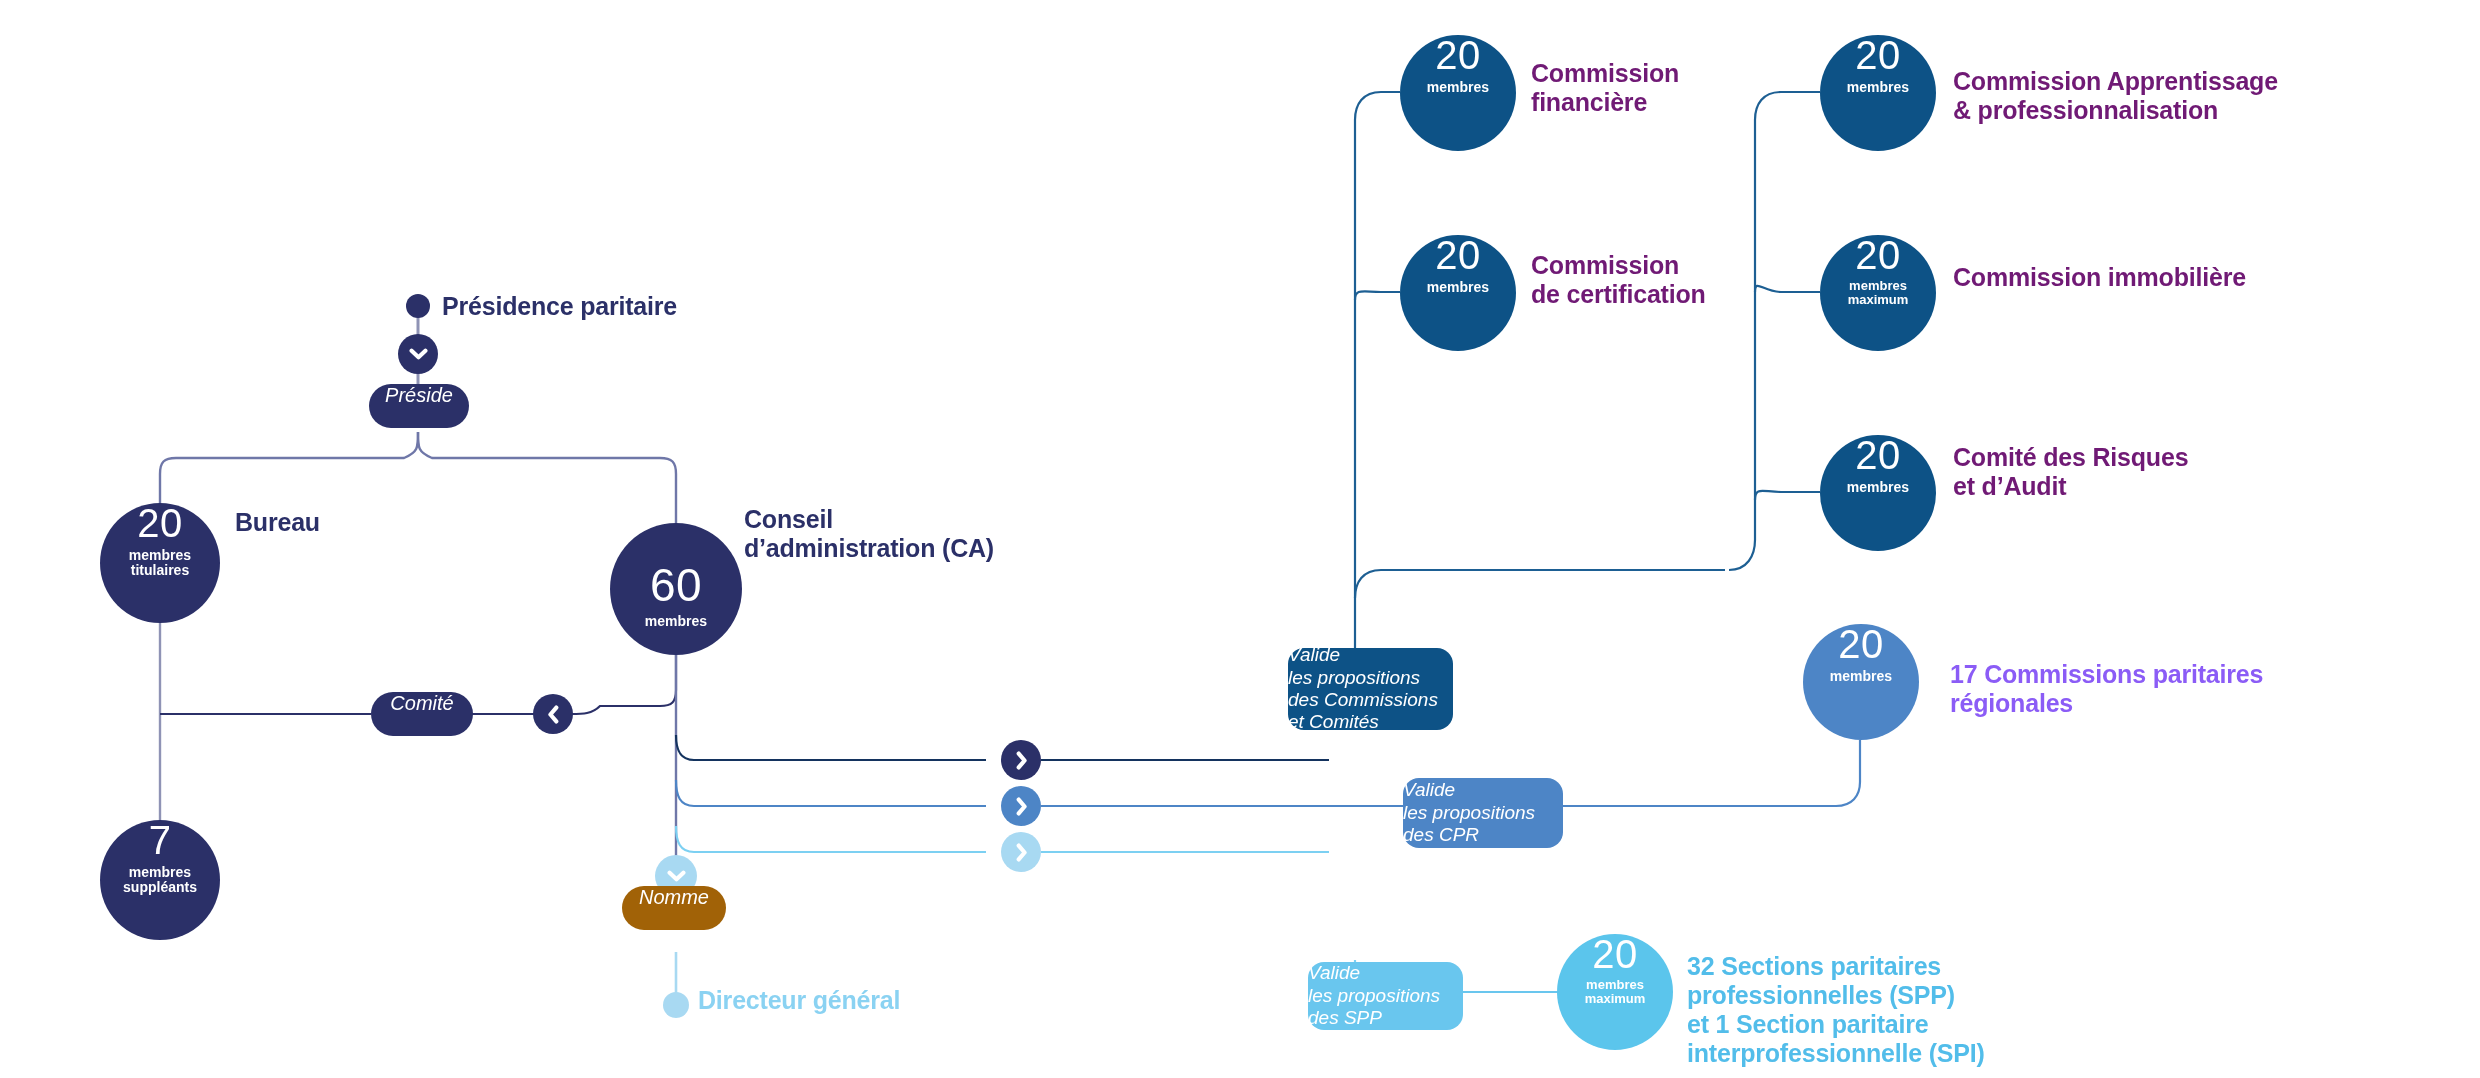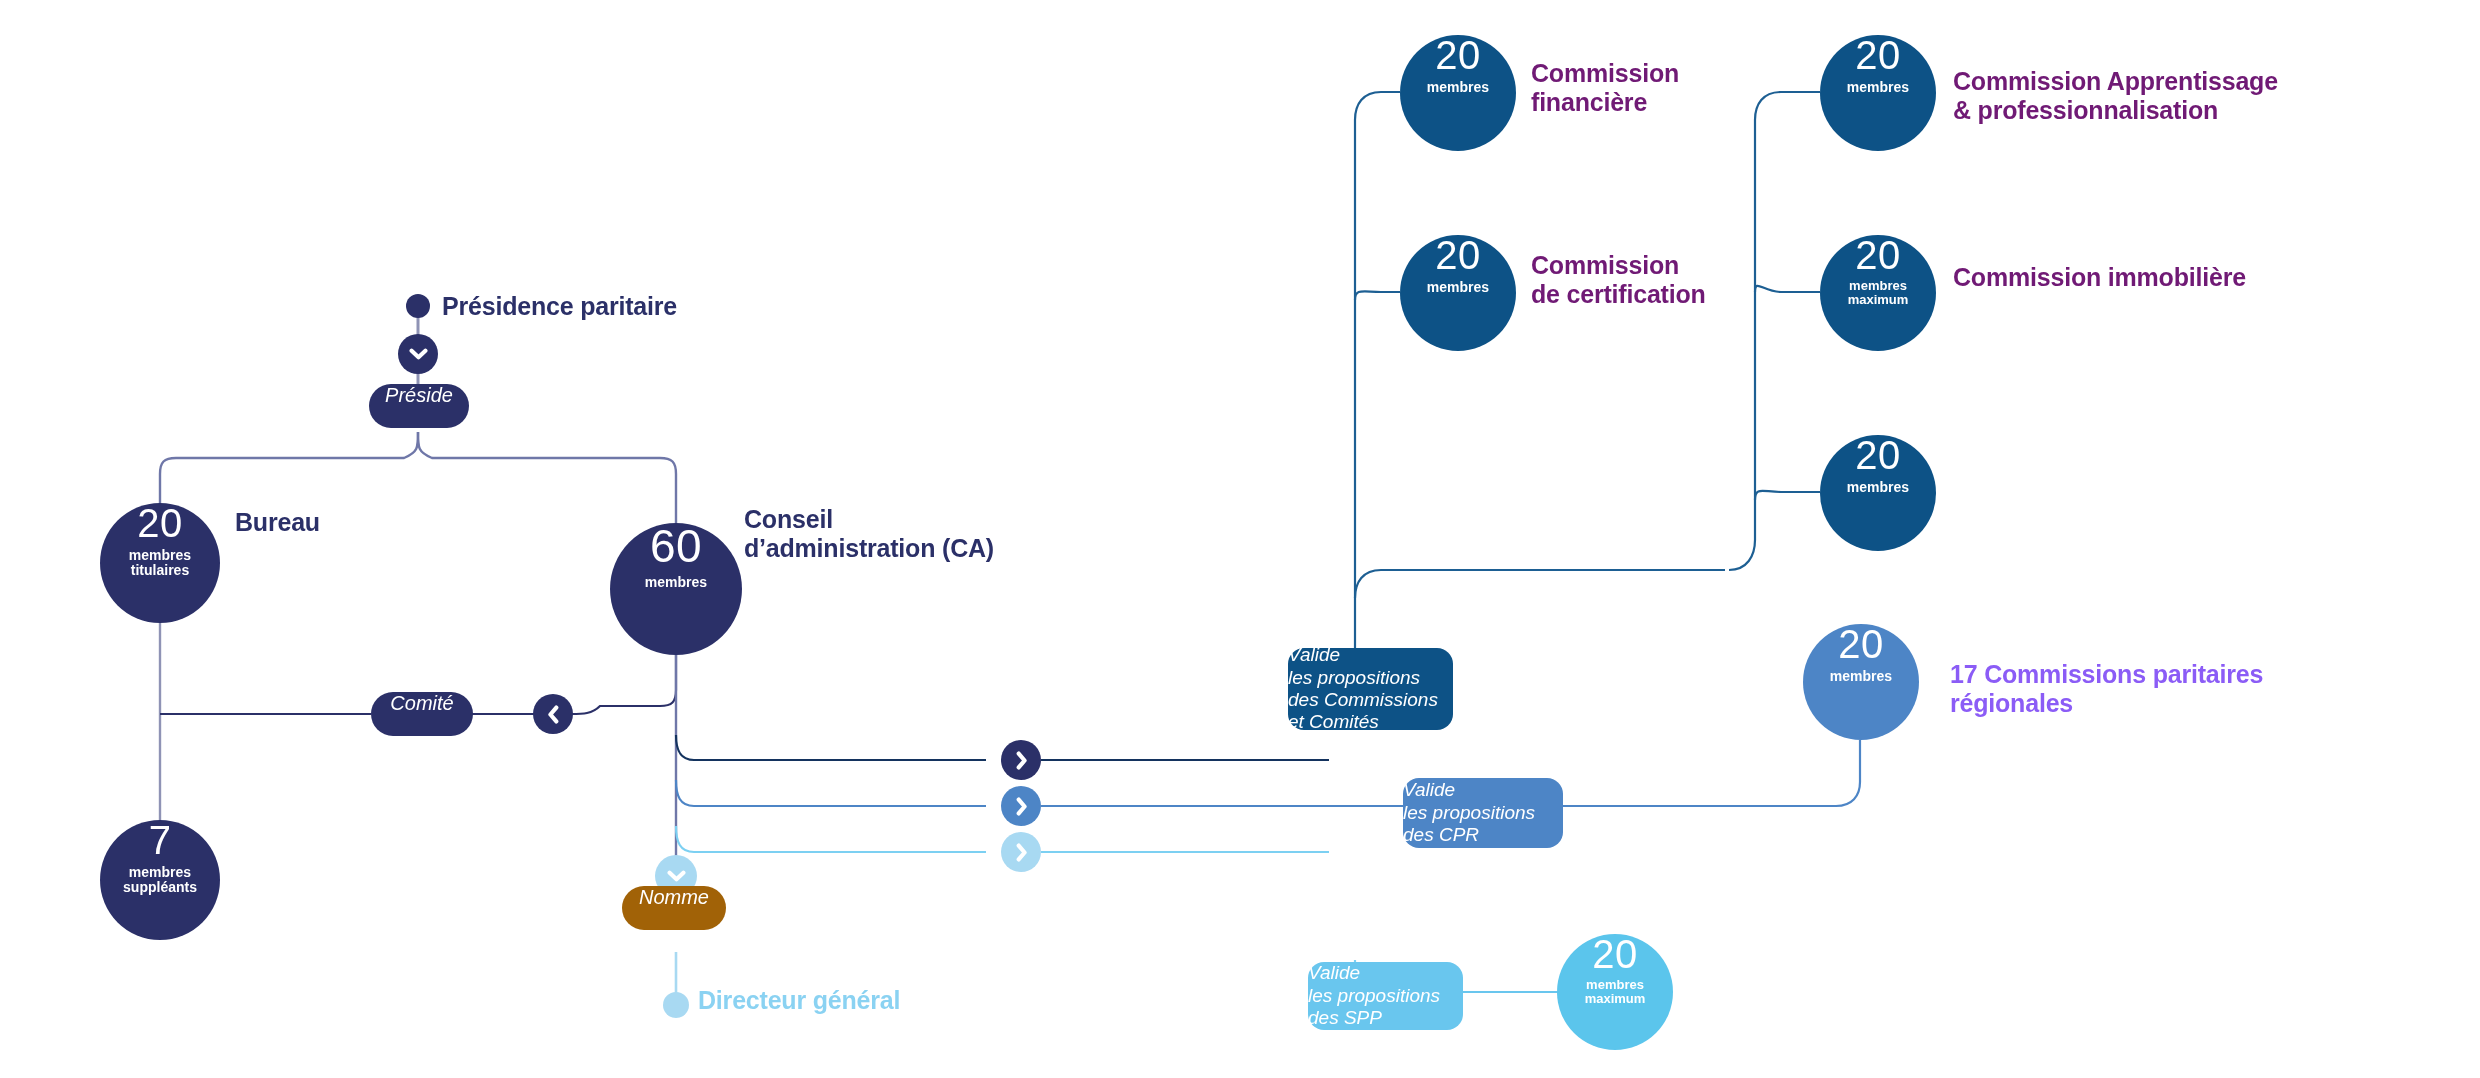--- a/index.html
+++ b/index.html
@@ -135,21 +135,21 @@
   <div class="pill p-navy" style="left:371px;top:692px;width:102px;height:44px;border-radius:22px;font-size:20px;">
     <span>Comité</span>
   </div>
   <div class="chip" style="left:533px;top:694px;width:40px;height:40px;background:#2b3068;">
     <svg width="13" height="19" viewBox="0 0 13 19" aria-hidden="true">
       <path d="M9.3 2.6 L3.4 9.5 L9.3 16.4" fill="none" stroke="#ffffff" stroke-width="4.2" stroke-linecap="round" stroke-linejoin="round"></path>
     </svg>
   </div>
 
   <div class="node c-navy" style="left:610px;top:523px;width:132px;height:132px;">
-    <span class="num" style="font-size:46px;">60</span>
+    <span class="num" style="font-size:46px;margin-top:39px;">60</span>
     <span class="sub" style="font-size:14px;margin-top:6px;">membres</span>
   </div>
   <div class="title t-navy" style="left:744px;top:505px;font-size:25px;">
     <div>Conseil</div>
     <div>d’administration (CA)</div>
   </div>
 
   <div class="chip" style="left:655px;top:855px;width:42px;height:42px;background:#a8d9f2;">
     <svg width="19" height="13" viewBox="0 0 19 13" aria-hidden="true">
       <path d="M2.6 2.8 L9.5 9.2 L16.4 2.8" fill="none" stroke="#ffffff" stroke-width="4.2" stroke-linecap="round" stroke-linejoin="round"></path>
@@ -229,29 +229,39 @@
     <span class="sub" style="font-size:13px;">maximum</span>
   </div>
   <div class="title t-deep" style="left:1953px;top:263px;font-size:25px;">
     <div>Commission immobilière</div>
   </div>
 
   <div class="node c-deep" style="left:1820px;top:435px;width:116px;height:116px;">
     <span class="num" style="font-size:40px;">20</span>
     <span class="sub" style="font-size:14px;margin-top:5px;">membres</span>
   </div>
+  <div class="title t-deep" style="left:1953px;top:443px;font-size:25px;">
+    <div>Comité des Risques</div>
+    <div>et d’Audit</div>
+  </div>
 
   <div class="node c-mid" style="left:1803px;top:624px;width:116px;height:116px;">
     <span class="num" style="font-size:40px;">20</span>
     <span class="sub" style="font-size:14px;margin-top:5px;">membres</span>
   </div>
   <div class="title t-mid" style="left:1950px;top:660px;font-size:25px;">
     <div>17 Commissions paritaires</div>
     <div>régionales</div>
   </div>
 
   <div class="node c-sky" style="left:1557px;top:934px;width:116px;height:116px;">
     <span class="num" style="font-size:40px;">20</span>
     <span class="sub" style="font-size:13px;margin-top:4px;">membres</span>
     <span class="sub" style="font-size:13px;">maximum</span>
   </div>
+  <div class="title t-sky" style="left:1687px;top:952px;font-size:25px;color:#52bdea;">
+    <div>32 Sections paritaires</div>
+    <div>professionnelles (SPP)</div>
+    <div>et 1 Section paritaire</div>
+    <div>interprofessionnelle (SPI)</div>
+  </div>
 
 </div>
 
 </body></html>

